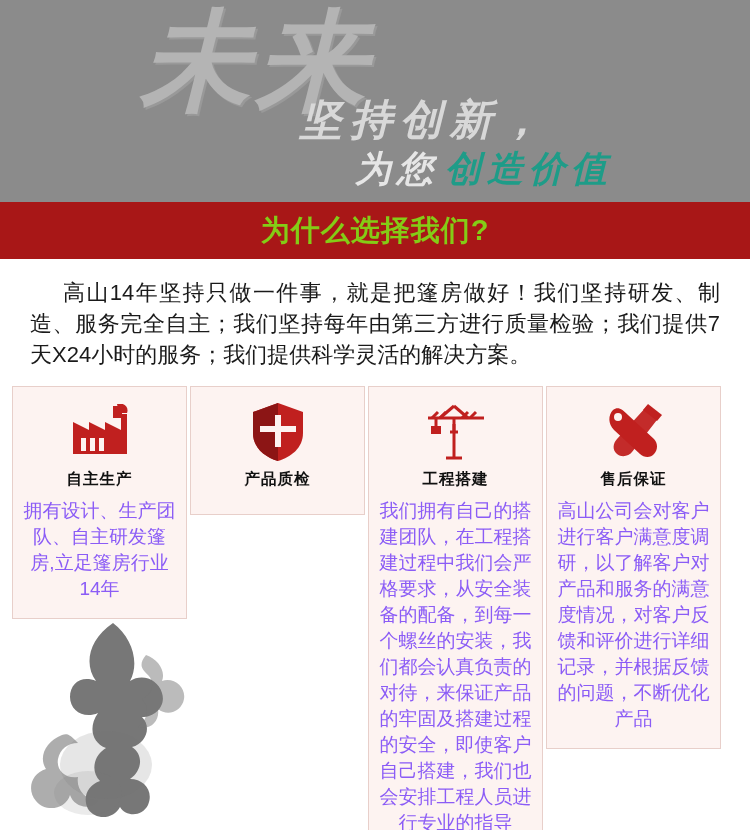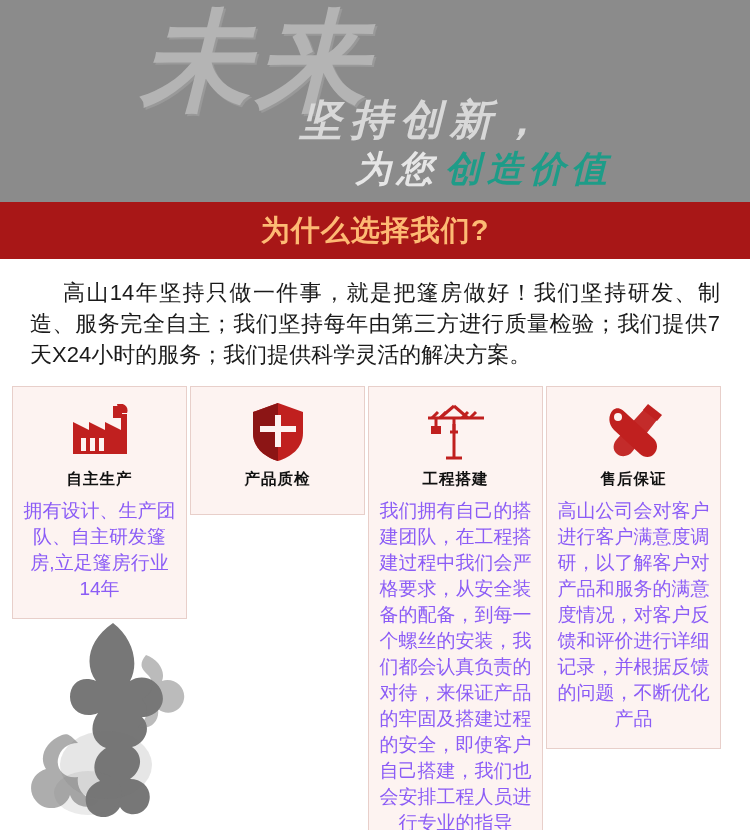--- a/index.html
+++ b/index.html
@@ -71,21 +71,21 @@
   .redbar {
     position: relative;
     width: 750px;
     height: 57px;
     background: #a81717;
     display: flex;
     align-items: center;
     justify-content: center;
   }
   .redbar-title {
-    color: #fdba74;
+    color: #84cc16;
     font-size: 29px;
     font-weight: 700;
     letter-spacing: 1px;
     font-family: "Liberation Sans", sans-serif;
   }
 
   
   .intro {
     padding: 18px 30px 10px 30px;
     font-size: 22px;

